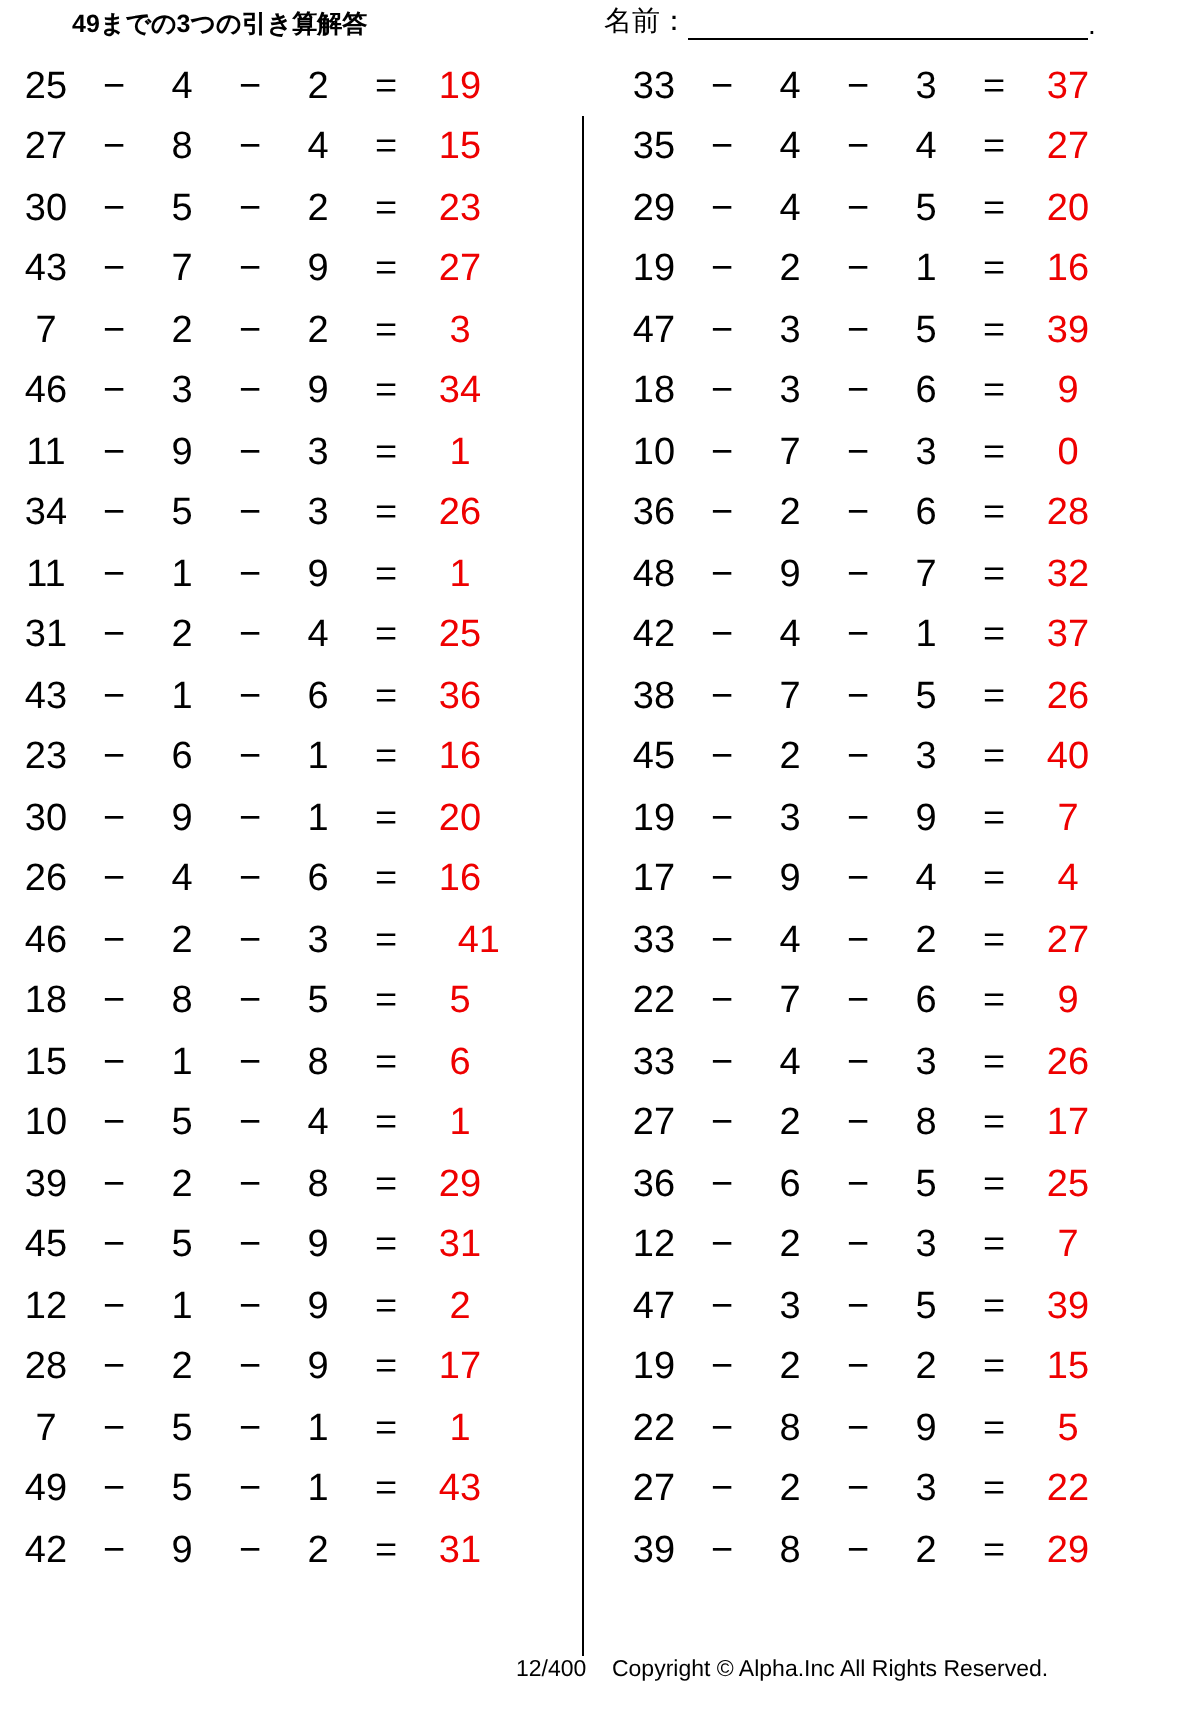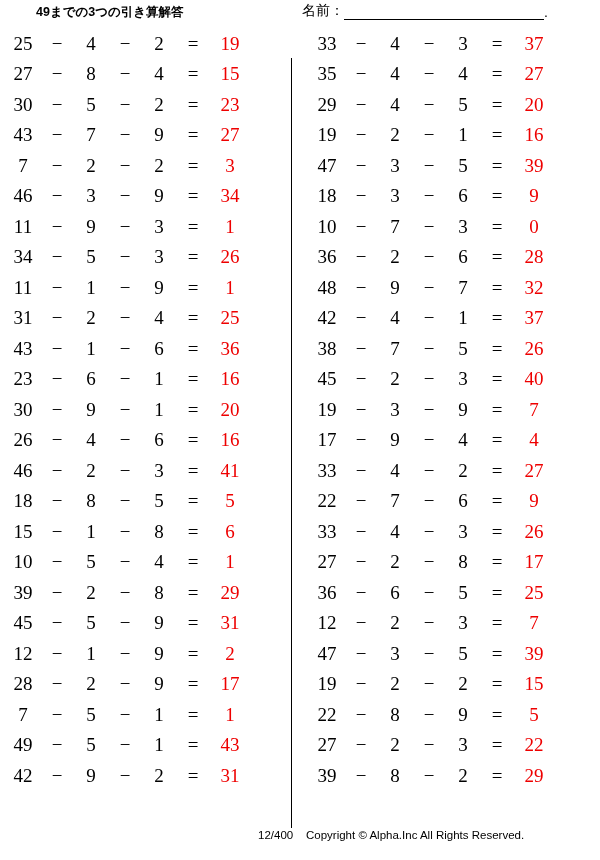--- a/index.html
+++ b/index.html
@@ -81,21 +81,20 @@
     top: 30px;
     width: 1px;
     height: 770px;
     background: #000;
   }
   .row {
     height: 30.5px;
     display: flex;
     align-items: center;
     font-size: 19px;
-    font-family: Liberation Serif, serif;
   }
   .cell {
     text-align: center;
     font-size: 19px;
     line-height: 1;
   }
   .num {
     width: 34px;
   }
   .op {
@@ -281,21 +280,21 @@
           <div class="cell eq">=</div>
           <div class="cell ans" style="color: rgb(238, 0, 0);">16</div>
         </div>
         <div class="row">
           <div class="cell num">46</div>
           <div class="cell op">−</div>
           <div class="cell num">2</div>
           <div class="cell op">−</div>
           <div class="cell num">3</div>
           <div class="cell eq">=</div>
-          <div class="cell ans" style="color: rgb(238, 0, 0);">41</div>
+          <div class="cell ans" style="color: rgb(238, 0, 0); text-align: right;">41</div>
         </div>
         <div class="row">
           <div class="cell num">18</div>
           <div class="cell op">−</div>
           <div class="cell num">8</div>
           <div class="cell op">−</div>
           <div class="cell num">5</div>
           <div class="cell eq">=</div>
           <div class="cell ans" style="color: rgb(238, 0, 0);">5</div>
         </div>

